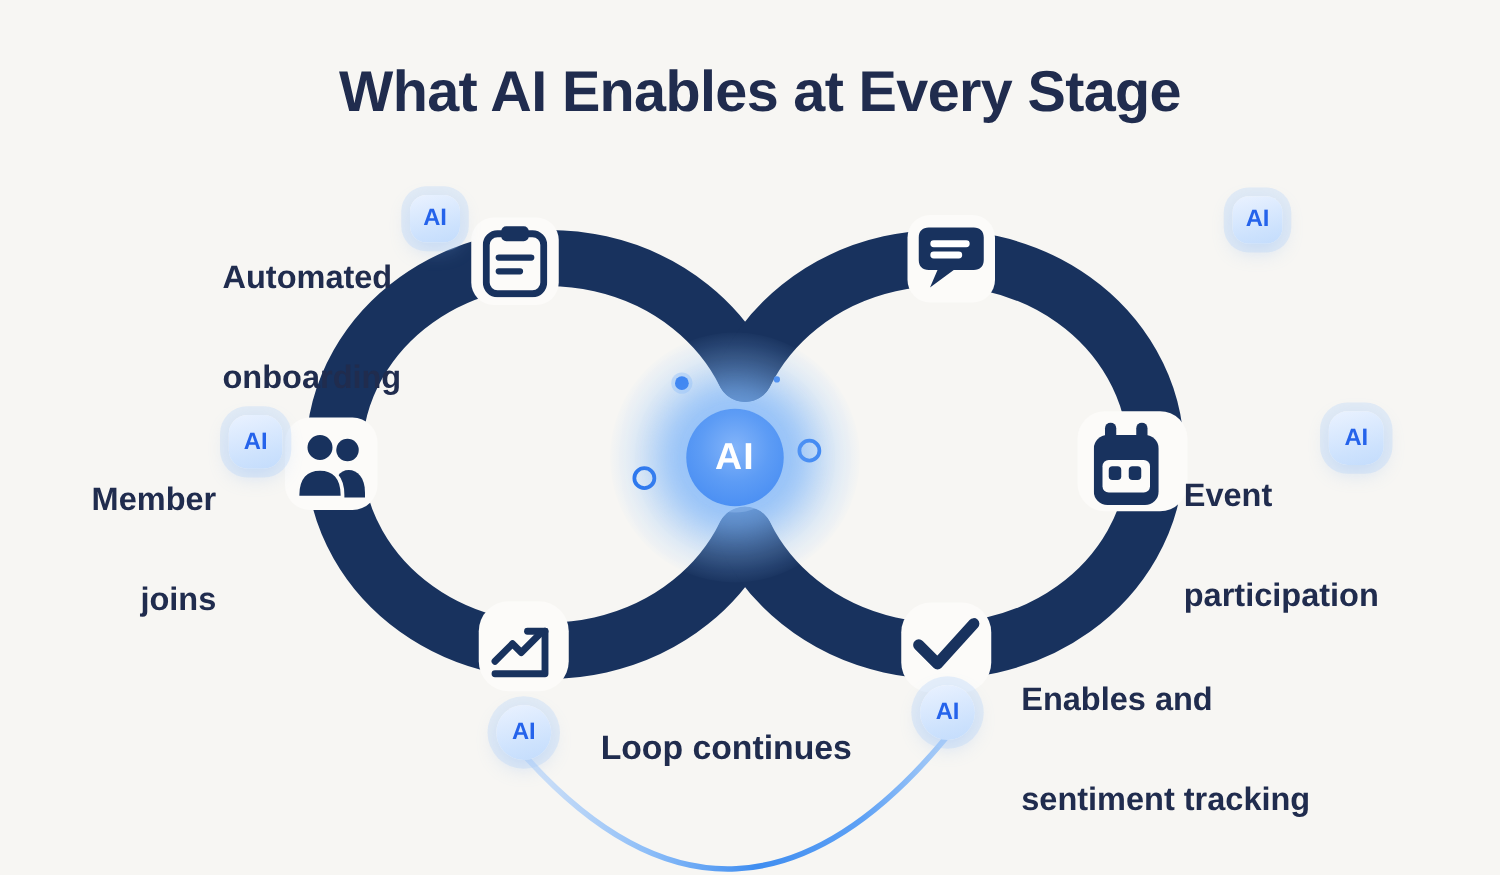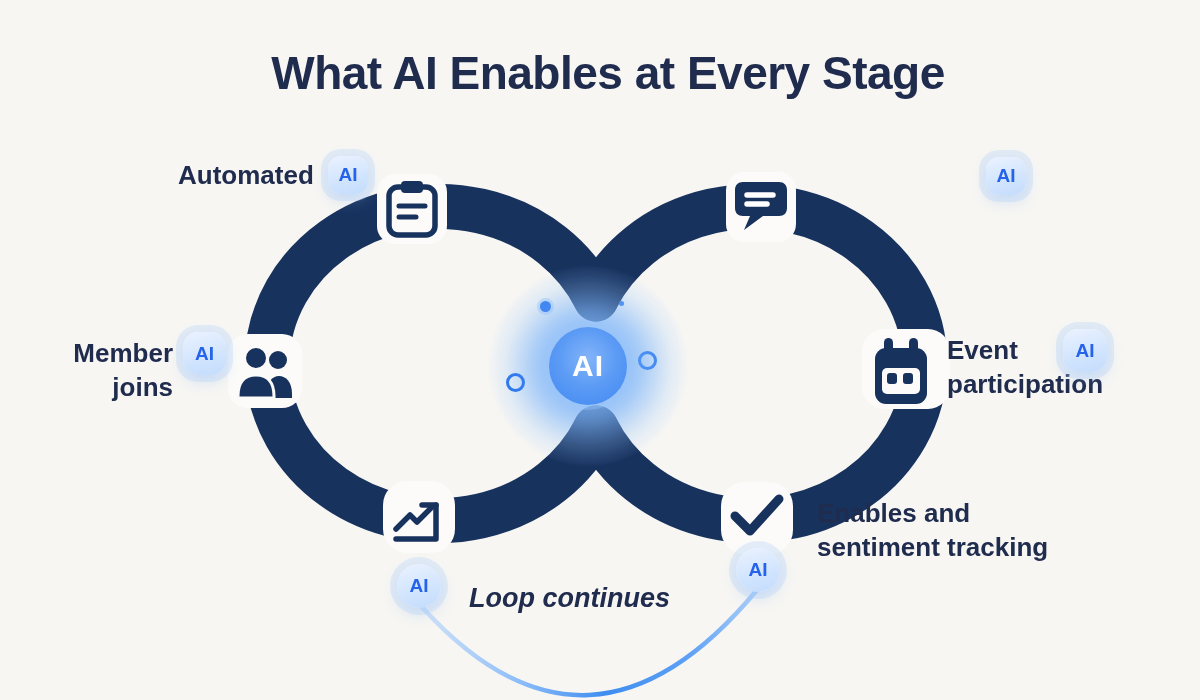--- a/index.html
+++ b/index.html
@@ -20,30 +20,30 @@
   .page-title{
     position:absolute;left:0;top:46px;width:100%;margin:0;
     text-align:center;font-size:46px;font-weight:800;letter-spacing:-0.5px;
     color:var(--text_navy);
   }
   svg.loop-svg{position:absolute;left:0;top:0;}
   .lobe{fill:none;stroke:var(--navy);stroke-width:45;stroke-linecap:round;}
   .loop-arc{fill:none;stroke:url(#arcGrad);stroke-width:4.5;stroke-linecap:round;}
   .cutout{fill:var(--tile);}
   .label{position:absolute;font-size:26px;font-weight:700;line-height:34px;color:var(--text_navy);}
-  .label span{display:block;}
+  .label span{display:block;margin-top:46px;}
   #lbl-onboarding{left:178px;top:158px;}
   #lbl-personalized{left:806px;top:158px;}
   #lbl-member{left:40px;top:336px;width:133px;text-align:right;}
   #lbl-event{left:947px;top:333px;}
   #lbl-renewal{left:150px;top:490px;width:198px;text-align:right;}
   #lbl-feedback{left:817px;top:496px;}
   .loop-label{
-    position:absolute;left:469px;top:583px;width:260px;text-align:left;
-    font-size:27px;font-weight:700;color:var(--text_navy);font-style:italic;
+    position:absolute;left:451px;top:583px;width:260px;text-align:center;
+    font-size:27px;font-weight:700;color:var(--text_navy);
   }
   .ai-badge{
     position:absolute;display:flex;align-items:center;justify-content:center;
     font-weight:700;font-size:19px;color:var(--badge_text);
     background:linear-gradient(165deg,#eaf2ff 0%,#cde2fd 70%,#c3dcfc 100%);
     border-radius:13px;
     box-shadow:0 0 0 7px rgba(168,204,250,0.28), 0 6px 16px rgba(130,175,240,0.30);
   }
   #badge-onboarding{left:328px;top:156px;width:40px;height:38px;}
   #badge-personalized{left:986px;top:157px;width:40px;height:38px;}
@@ -150,20 +150,21 @@
     <path class="navy-stroke" d="M 32 16 H 46" stroke-width="5.5"></path>
     <path class="navy-stroke" d="M 6 40 L 20 26 L 27 33 L 43 17" stroke-width="5.5"></path>
   </svg>
 
   <svg class="icon" id="icon-check" width="56" height="46" viewBox="0 0 56 46">
     <path class="navy-stroke" d="M 6 24 L 21 39 L 50 7" stroke-width="9"></path>
   </svg>
 
   <div class="label" id="lbl-onboarding">
     <span>Automated</span>
+    <span>onboarding</span>
   </div>
   <div class="label" id="lbl-member">
     <span>Member</span>
     <span>joins</span>
   </div>
   <div class="label" id="lbl-event">
     <span>Event</span>
     <span>participation</span>
   </div>
   <div class="label" id="lbl-feedback">

